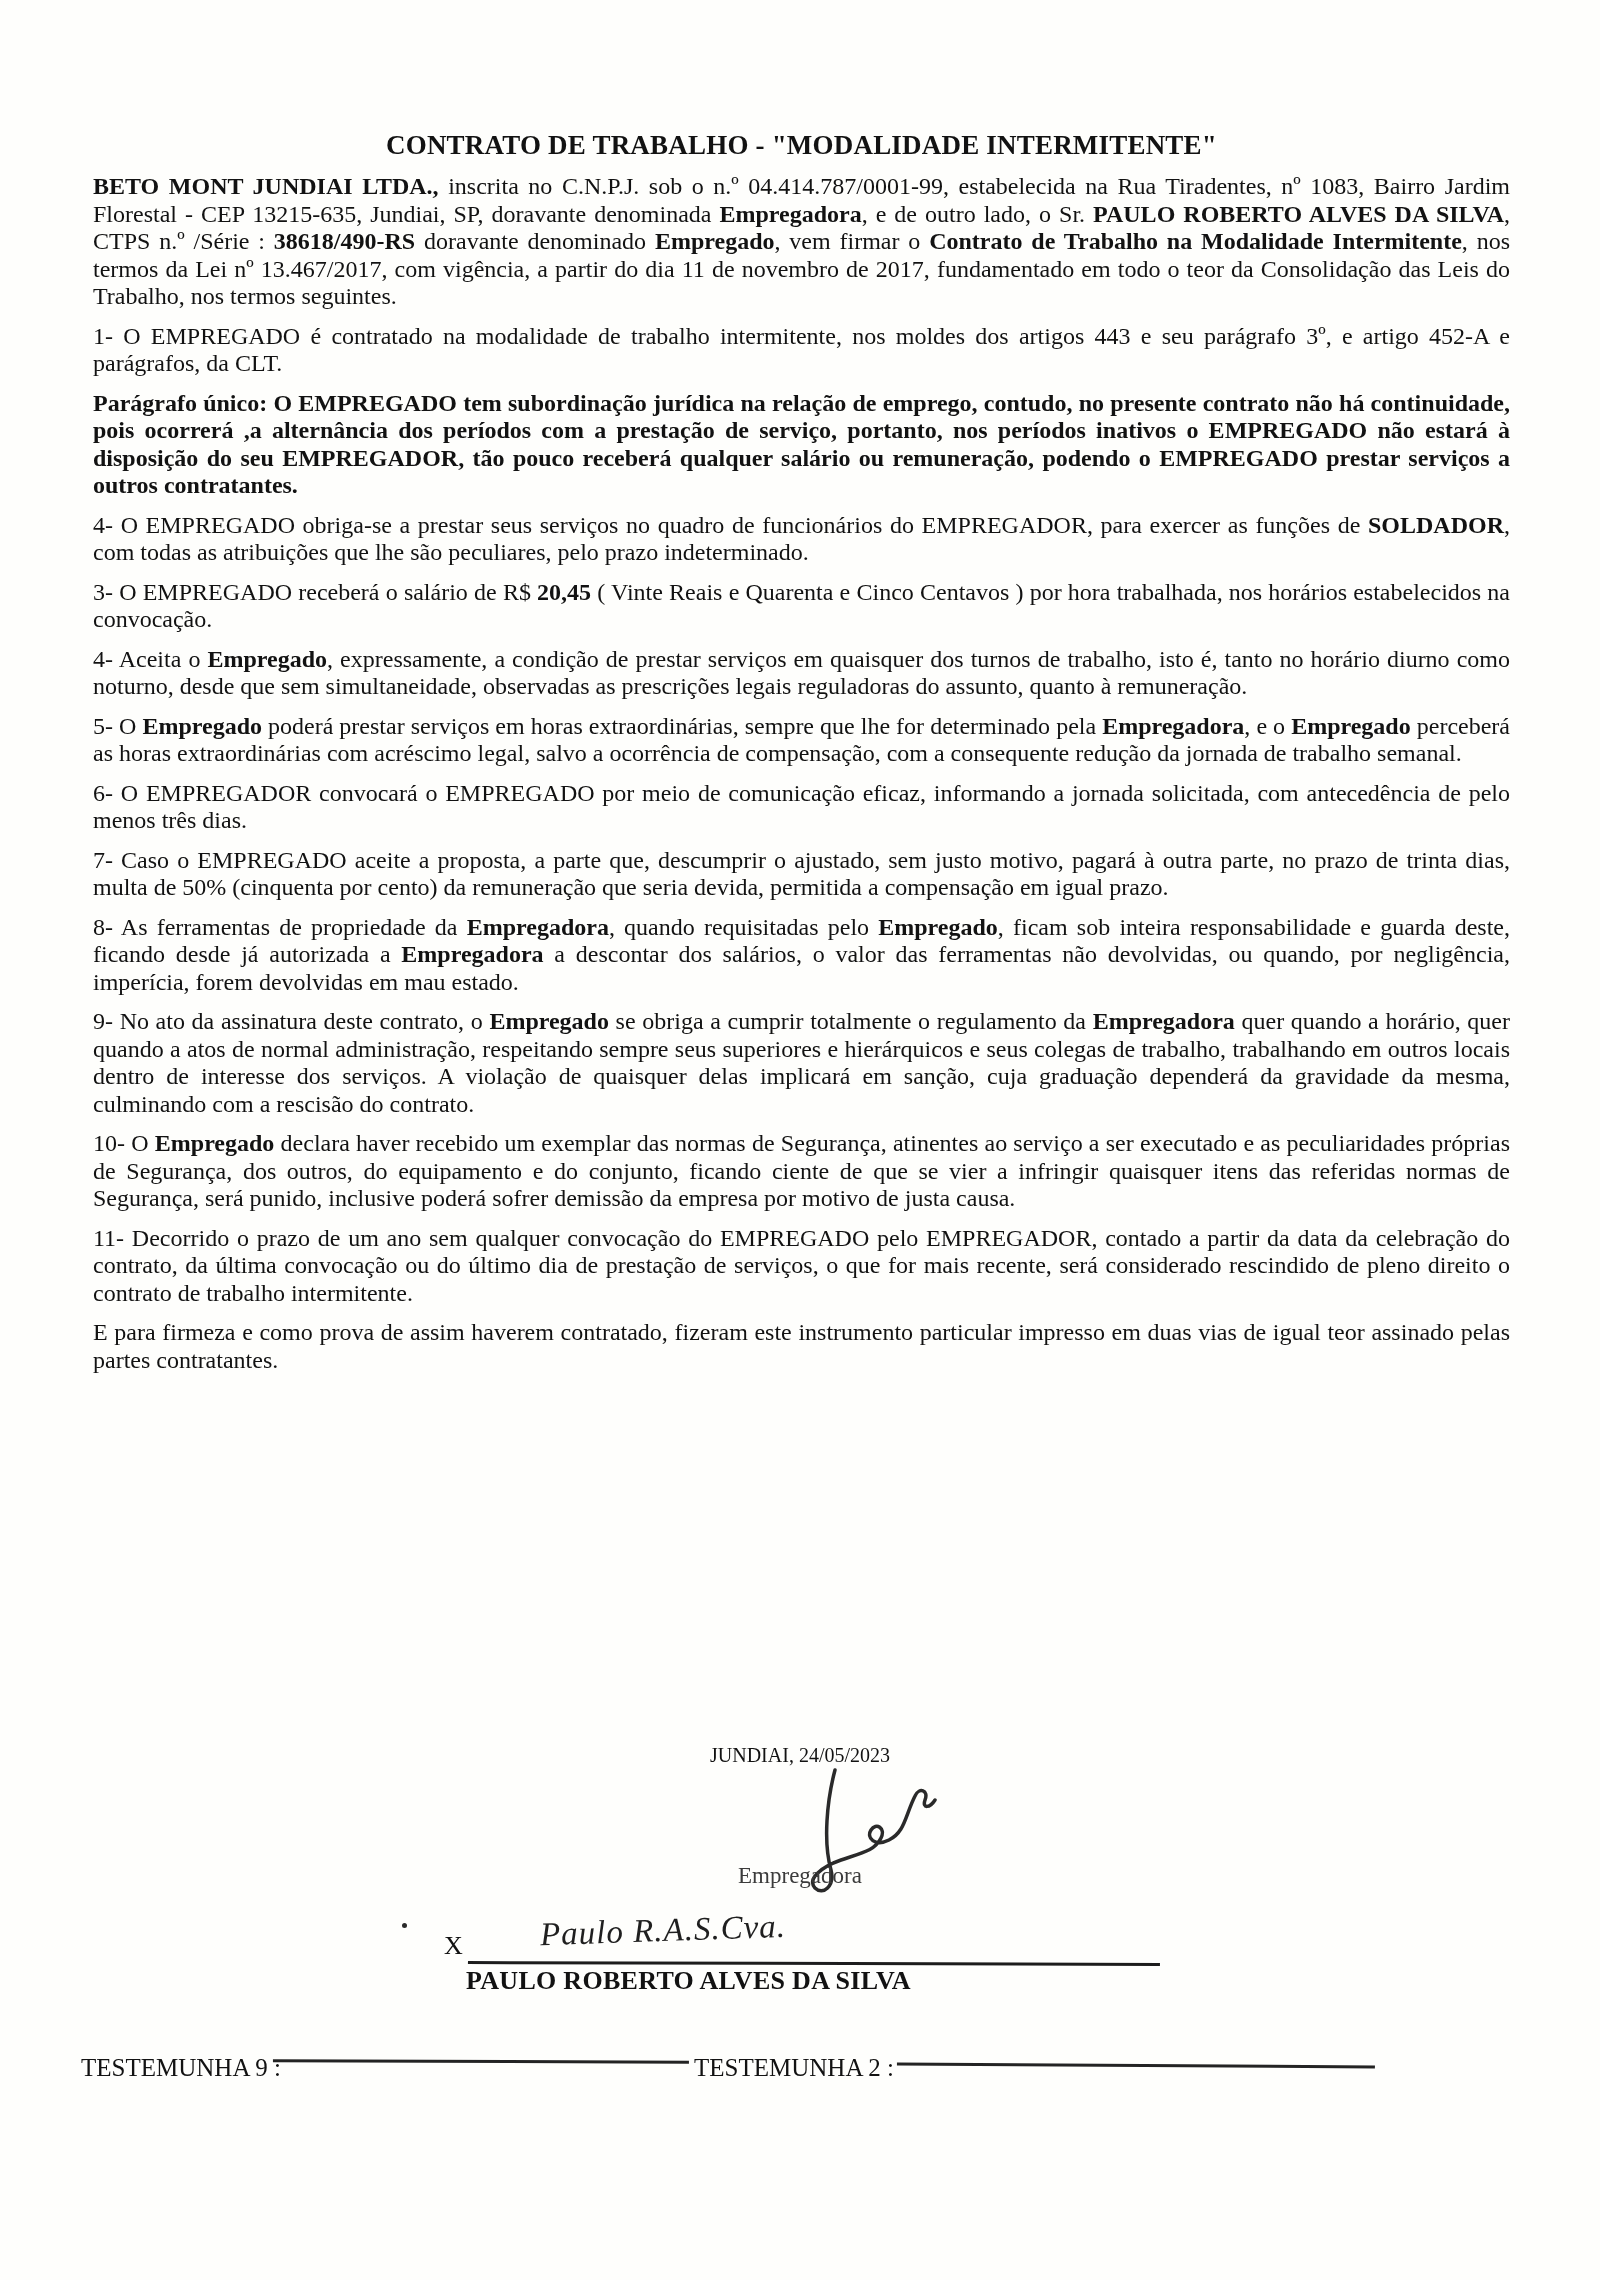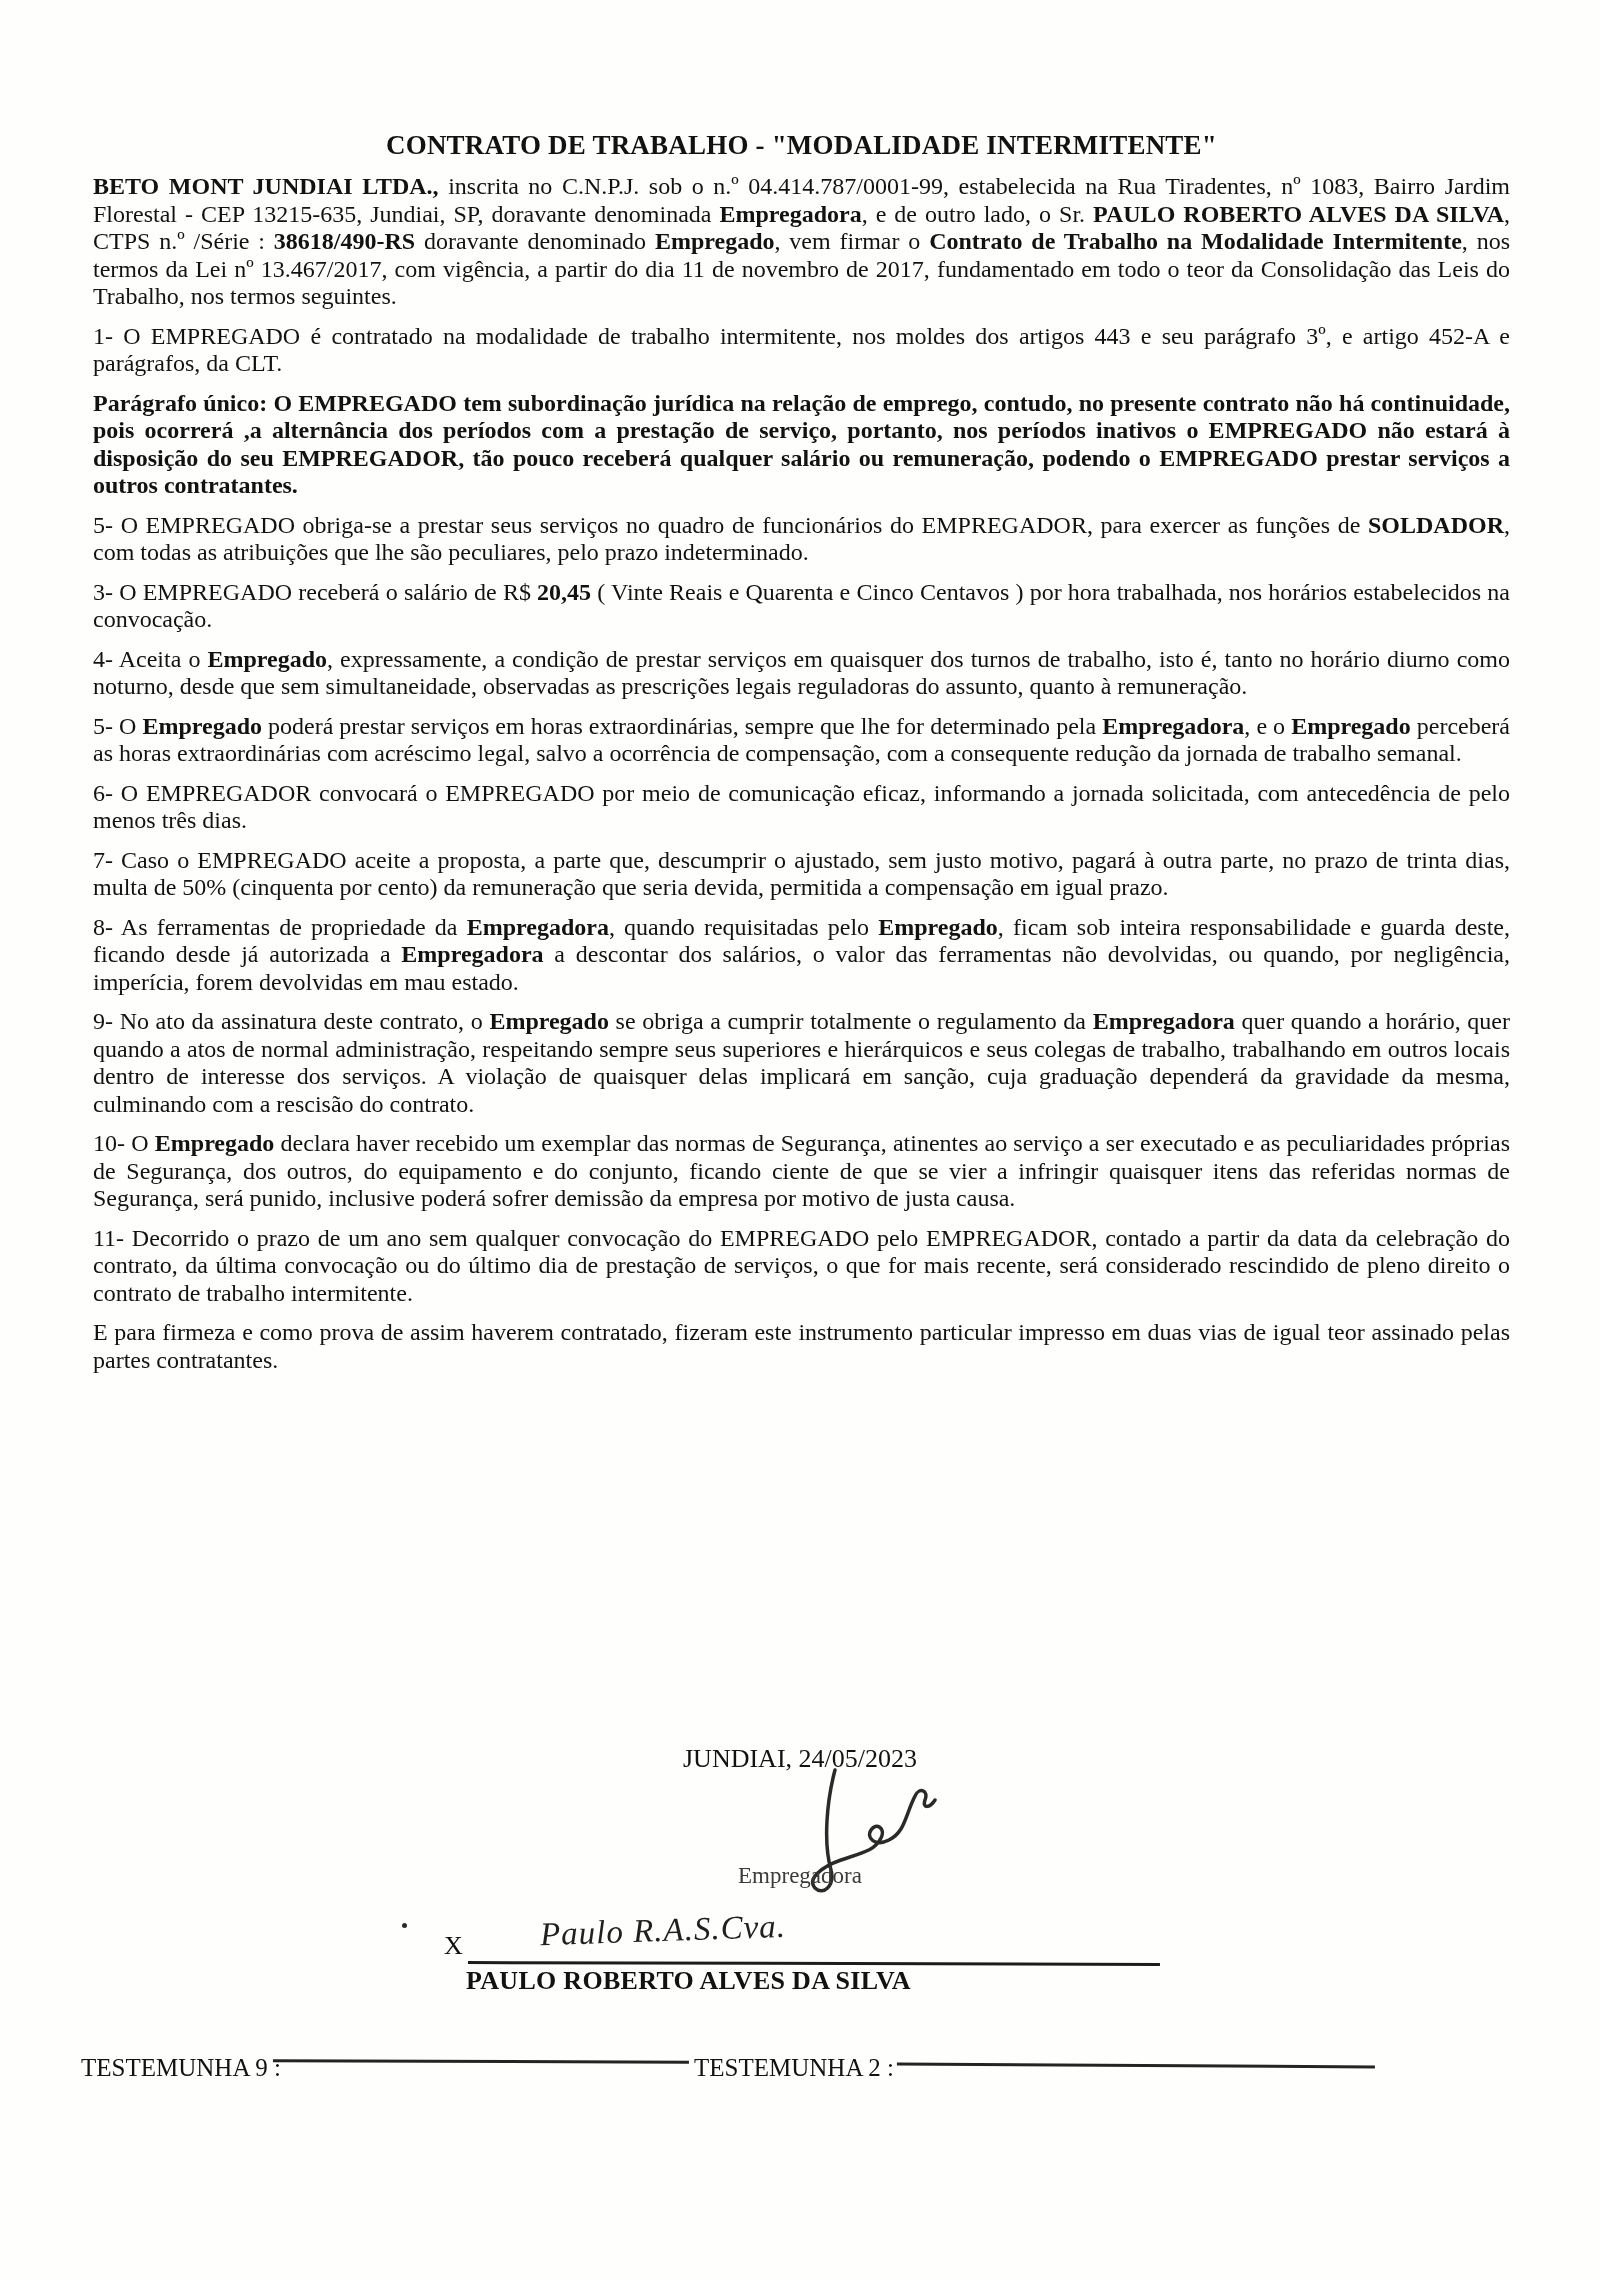--- a/index.html
+++ b/index.html
@@ -41,21 +41,21 @@
   .p-c8      { margin-top:30px; }
   .p-c9      { margin-top:32px; }
   .p-c10     { margin-top:29px; }
   .p-c11     { margin-top:35px; }
   .p-c12     { margin-top:26px; }
   .p-closing { margin-top:0; }
 
   
   .sig-date {
     position:absolute; top:1744px; left:0; width:1600px;
-    text-align:center; font-size:26px;
+    text-align:center; font-size:20px;
   }
   .scribble {
     position:absolute; top:1764px; left:772px;
   }
   .employer-name {
     position:absolute; top:1830px; left:0; width:1600px;
     text-align:center; font-size:26px; font-weight:700; letter-spacing:.5px;
   }
   .employer-role {
     position:absolute; top:1863px; left:0; width:1600px;
@@ -101,21 +101,21 @@
 </head>
 <body>
 
 <div class="page">
   <div class="content">
     <h1 class="title">CONTRATO DE TRABALHO - "MODALIDADE INTERMITENTE"</h1>
 
     <p class="para p-intro"><span class="seg-b">BETO MONT JUNDIAI  LTDA.,</span><span> inscrita no C.N.P.J. sob o n.º 04.414.787/0001-99,  estabelecida na Rua Tiradentes, nº 1083, Bairro Jardim Florestal - CEP 13215-635, Jundiai, SP,  doravante denominada </span><span class="seg-b">Empregadora</span><span>, e de outro lado, o Sr. </span><span class="seg-b">PAULO ROBERTO ALVES DA SILVA</span><span>, CTPS  n.º /Série : </span><span class="seg-b">38618/490-RS</span><span> doravante denominado </span><span class="seg-b">Empregado</span><span>,  vem firmar o </span><span class="seg-b">Contrato de Trabalho na Modalidade Intermitente</span><span>, nos termos da Lei nº 13.467/2017, com vigência, a partir do dia 11 de novembro de 2017, fundamentado em todo o teor da Consolidação das Leis do Trabalho, nos termos seguintes.</span></p>
     <p class="para p-c1"><span>1- O EMPREGADO é contratado na modalidade de trabalho intermitente, nos moldes dos artigos 443 e seu parágrafo 3º, e artigo 452-A e parágrafos, da CLT.</span></p>
     <p class="para p-c1b"><span class="seg-b">Parágrafo único: O EMPREGADO tem subordinação jurídica na relação de emprego, contudo, no presente contrato não há continuidade, pois ocorrerá ,a alternância dos períodos com a prestação de serviço, portanto, nos períodos inativos o EMPREGADO não estará à disposição do seu EMPREGADOR, tão pouco receberá qualquer salário ou remuneração, podendo o EMPREGADO prestar serviços a outros contratantes.</span></p>
-    <p class="para p-c2"><span>5- O EMPREGADO obriga-se a prestar seus serviços no quadro de funcionários do EMPREGADOR, para exercer as funções de </span><span class="seg-b">SOLDADOR</span><span>, com todas as atribuições que lhe são peculiares, pelo prazo indeterminado.</span></p>
+    <p class="para p-c2"><span>4- O EMPREGADO obriga-se a prestar seus serviços no quadro de funcionários do EMPREGADOR, para exercer as funções de </span><span class="seg-b">SOLDADOR</span><span>, com todas as atribuições que lhe são peculiares, pelo prazo indeterminado.</span></p>
     <p class="para p-c3"><span>3- O EMPREGADO receberá o salário de R$ </span><span class="seg-b">20,45</span><span> ( Vinte  Reais  e Quarenta e Cinco Centavos  ) por hora trabalhada, nos horários estabelecidos na convocação.</span></p>
     <p class="para p-c4"><span>4- Aceita o </span><span class="seg-b">Empregado</span><span>, expressamente, a condição de prestar serviços em quaisquer dos turnos de trabalho, isto é, tanto no horário diurno como noturno, desde que sem simultaneidade, observadas as prescrições legais reguladoras do assunto, quanto à remuneração.</span></p>
     <p class="para p-c5"><span>5- O </span><span class="seg-b">Empregado</span><span> poderá prestar serviços em horas extraordinárias, sempre que lhe for determinado pela </span><span class="seg-b">Empregadora</span><span>, e o </span><span class="seg-b">Empregado</span><span> perceberá as horas extraordinárias com acréscimo legal, salvo a ocorrência de compensação, com a consequente redução da jornada de trabalho semanal.</span></p>
     <p class="para p-c6"><span>6- O EMPREGADOR convocará o EMPREGADO por meio de comunicação eficaz, informando a jornada solicitada, com antecedência de pelo menos três dias.</span></p>
     <p class="para p-c7"><span>7- Caso o EMPREGADO aceite a proposta, a parte que, descumprir o ajustado,  sem justo motivo, pagará à outra parte, no prazo de trinta dias, multa de 50% (cinquenta por cento) da remuneração que seria devida, permitida a compensação em igual prazo.</span></p>
     <p class="para p-c8"><span>8- As ferramentas de propriedade da </span><span class="seg-b">Empregadora</span><span>, quando requisitadas pelo </span><span class="seg-b">Empregado</span><span>, ficam sob inteira responsabilidade e guarda deste, ficando desde já autorizada a </span><span class="seg-b">Empregadora</span><span> a descontar dos salários, o valor das ferramentas não devolvidas, ou quando, por negligência, imperícia, forem devolvidas em mau estado.</span></p>
     <p class="para p-c9"><span>9- No ato da assinatura deste contrato, o </span><span class="seg-b">Empregado</span><span> se obriga a cumprir totalmente o regulamento da </span><span class="seg-b">Empregadora</span><span> quer quando a horário, quer quando a atos de normal administração, respeitando sempre seus superiores e hierárquicos e seus colegas de trabalho, trabalhando em outros locais dentro de interesse dos serviços. A violação de quaisquer delas implicará em sanção, cuja graduação dependerá da gravidade da mesma, culminando com a rescisão do contrato.</span></p>
     <p class="para p-c10"><span>10- O </span><span class="seg-b">Empregado</span><span> declara haver recebido um exemplar das normas de Segurança, atinentes ao serviço a ser executado e as peculiaridades próprias de Segurança, dos outros, do equipamento e do conjunto, ficando ciente de que se vier a infringir quaisquer itens das referidas normas de Segurança, será punido, inclusive poderá sofrer demissão da empresa por motivo de justa causa.</span></p>
     <p class="para p-c11"><span>11- Decorrido o prazo de um ano sem qualquer convocação do EMPREGADO pelo EMPREGADOR, contado a partir da data da celebração do contrato, da última convocação ou do último dia de prestação de serviços, o que for mais recente, será considerado rescindido de pleno direito o contrato de trabalho intermitente.</span></p>
     <p class="para p-closing"><span>E para firmeza e como prova de assim haverem contratado, fizeram este instrumento particular impresso em duas vias de igual teor assinado pelas partes contratantes.</span></p>

